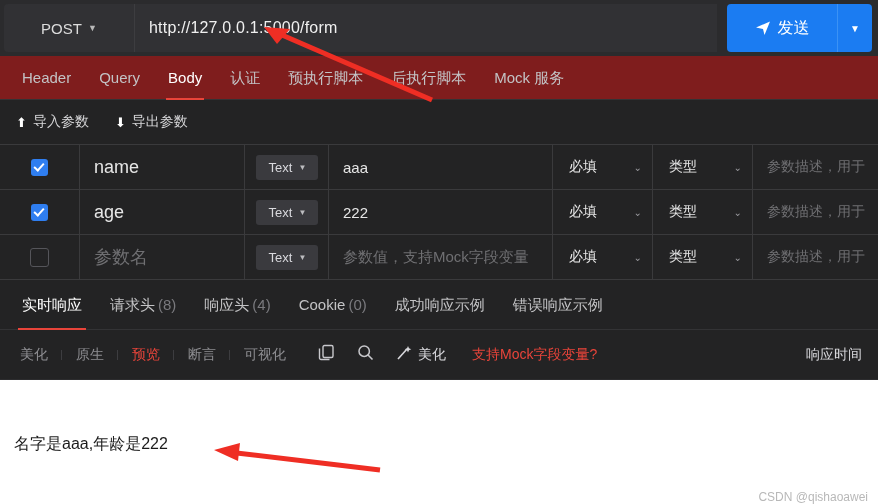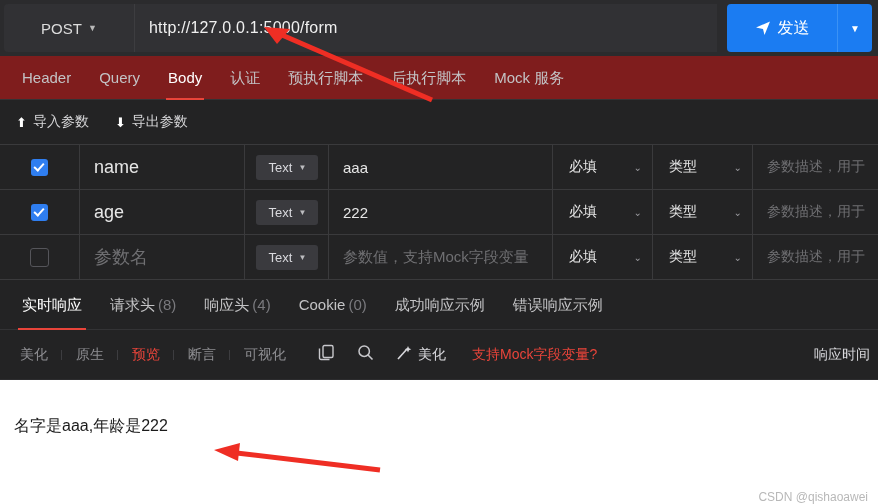--- a/index.html
+++ b/index.html
@@ -326,33 +326,33 @@
   }
   .bind-link {
     color: #e8443a;
     font-size: 14px;
     margin-left: 26px;
   }
   .resp-time {
     margin-left: auto;
     color: #d8d8dc;
     font-size: 14px;
-    padding-right: 8px;
+    padding-right: 16px;
   }
 
   
   .result {
     background: #ffffff;
     height: 130px;
     position: relative;
   }
   .result-text {
     position: absolute;
     left: 14px;
-    top: 36px;
+    top: 54px;
     color: #1b1b1b;
     font-size: 16px;
   }
   .watermark {
     position: absolute;
     right: 10px;
     bottom: 6px;
     color: #b8b8b8;
     font-size: 12px;
   }

